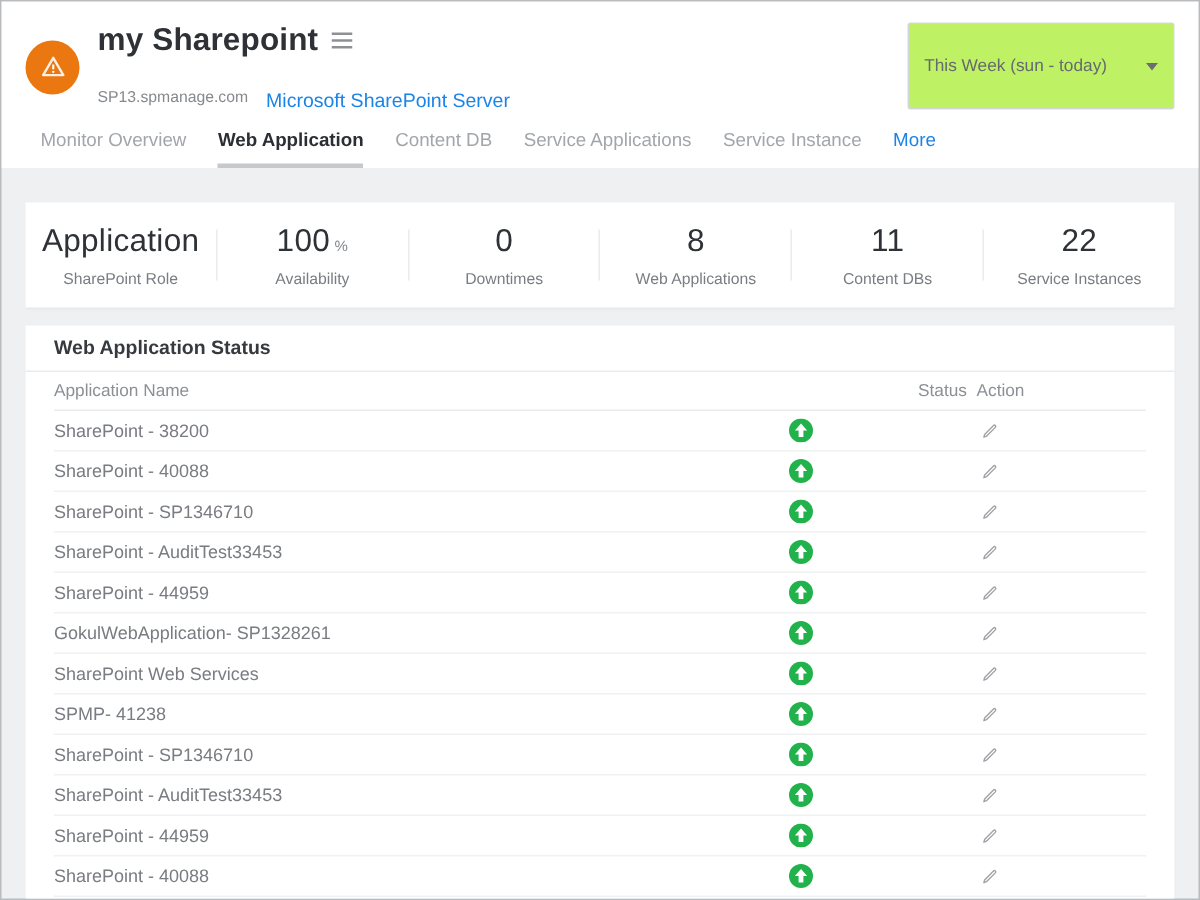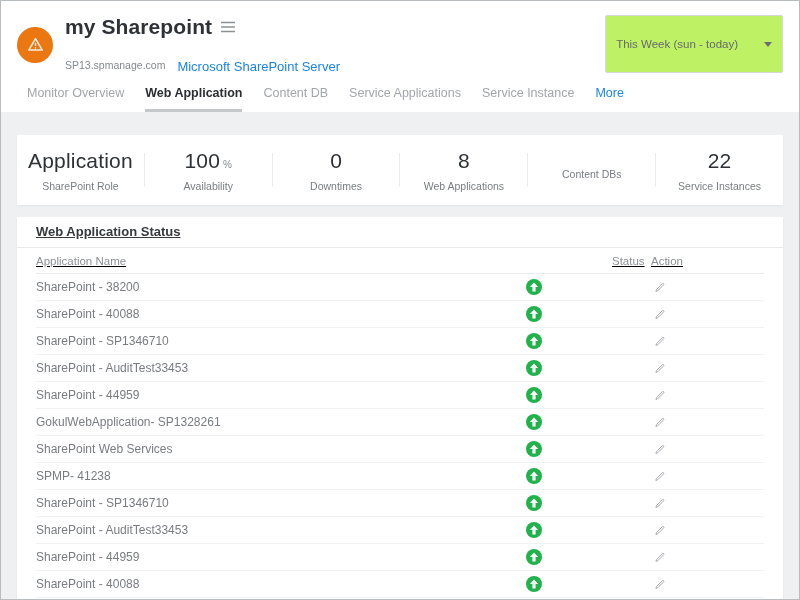--- a/index.html
+++ b/index.html
@@ -35,24 +35,24 @@
   
   .content{padding:23px 16px 0 16px;}
   .stats-card{background:var(--card);height:70px;display:flex;align-items:center;box-shadow:0 1px 2px rgba(0,0,0,.05);}
   .stat{flex:1;text-align:center;}
   .stat-value{font-size:21px;color:var(--ink);letter-spacing:.2px;text-align:center;}
   .stat-suffix{font-size:10px;color:var(--muted);margin-left:3px;}
   .stat-label{font-size:10.5px;color:#797d82;margin-top:7px;}
   .stat-divider{width:1px;height:34px;background:#e9ebee;flex:0 0 auto;}
 
   .table-card{background:var(--card);margin-top:12px;box-shadow:0 1px 2px rgba(0,0,0,.05);padding-bottom:11px;}
-  .table-title{font-size:13px;font-weight:600;color:#36393d;padding:7px 19px 8px 19px;border-bottom:1px solid var(--head-border);text-decoration:underline;}
+  .table-title{font-size:13px;font-weight:600;color:#36393d;padding:7px 19px 8px 19px;border-bottom:1px solid var(--head-border);}
   .table{margin:0 19px;}
   .trow{display:grid;grid-template-columns:1fr 40px 58px 39px 113px;align-items:center;height:27px;border-bottom:1px solid var(--row-border);}
-  .thead .trow{height:26px;border-bottom:1px solid var(--head-border);text-decoration:underline;}
+  .thead .trow{height:26px;border-bottom:1px solid var(--head-border);}
   .th{font-size:11.5px;color:var(--head-text);}
   .cell-name{font-size:12px;color:var(--row-text);}
   .cell-status{display:flex;justify-content:center;align-items:center;}
   .cell-action{display:flex;align-items:center;padding-left:2px;}
   .status-up-icon{display:inline-flex;}
   .pencil-icon{display:inline-flex;cursor:pointer;}
 </style>
 </head>
 <body>
 
@@ -118,20 +118,21 @@
         <div class="stat-value">0</div>
         <div class="stat-label">Downtimes</div>
       </div>
       <div class="stat-divider"></div>
       <div class="stat">
         <div class="stat-value">8</div>
         <div class="stat-label">Web Applications</div>
       </div>
       <div class="stat-divider"></div>
       <div class="stat">
+        <div class="stat-value">11</div>
         <div class="stat-label">Content DBs</div>
       </div>
       <div class="stat-divider"></div>
       <div class="stat">
         <div class="stat-value">22</div>
         <div class="stat-label">Service Instances</div>
       </div>
     </div>
 
     <div class="table-card">

